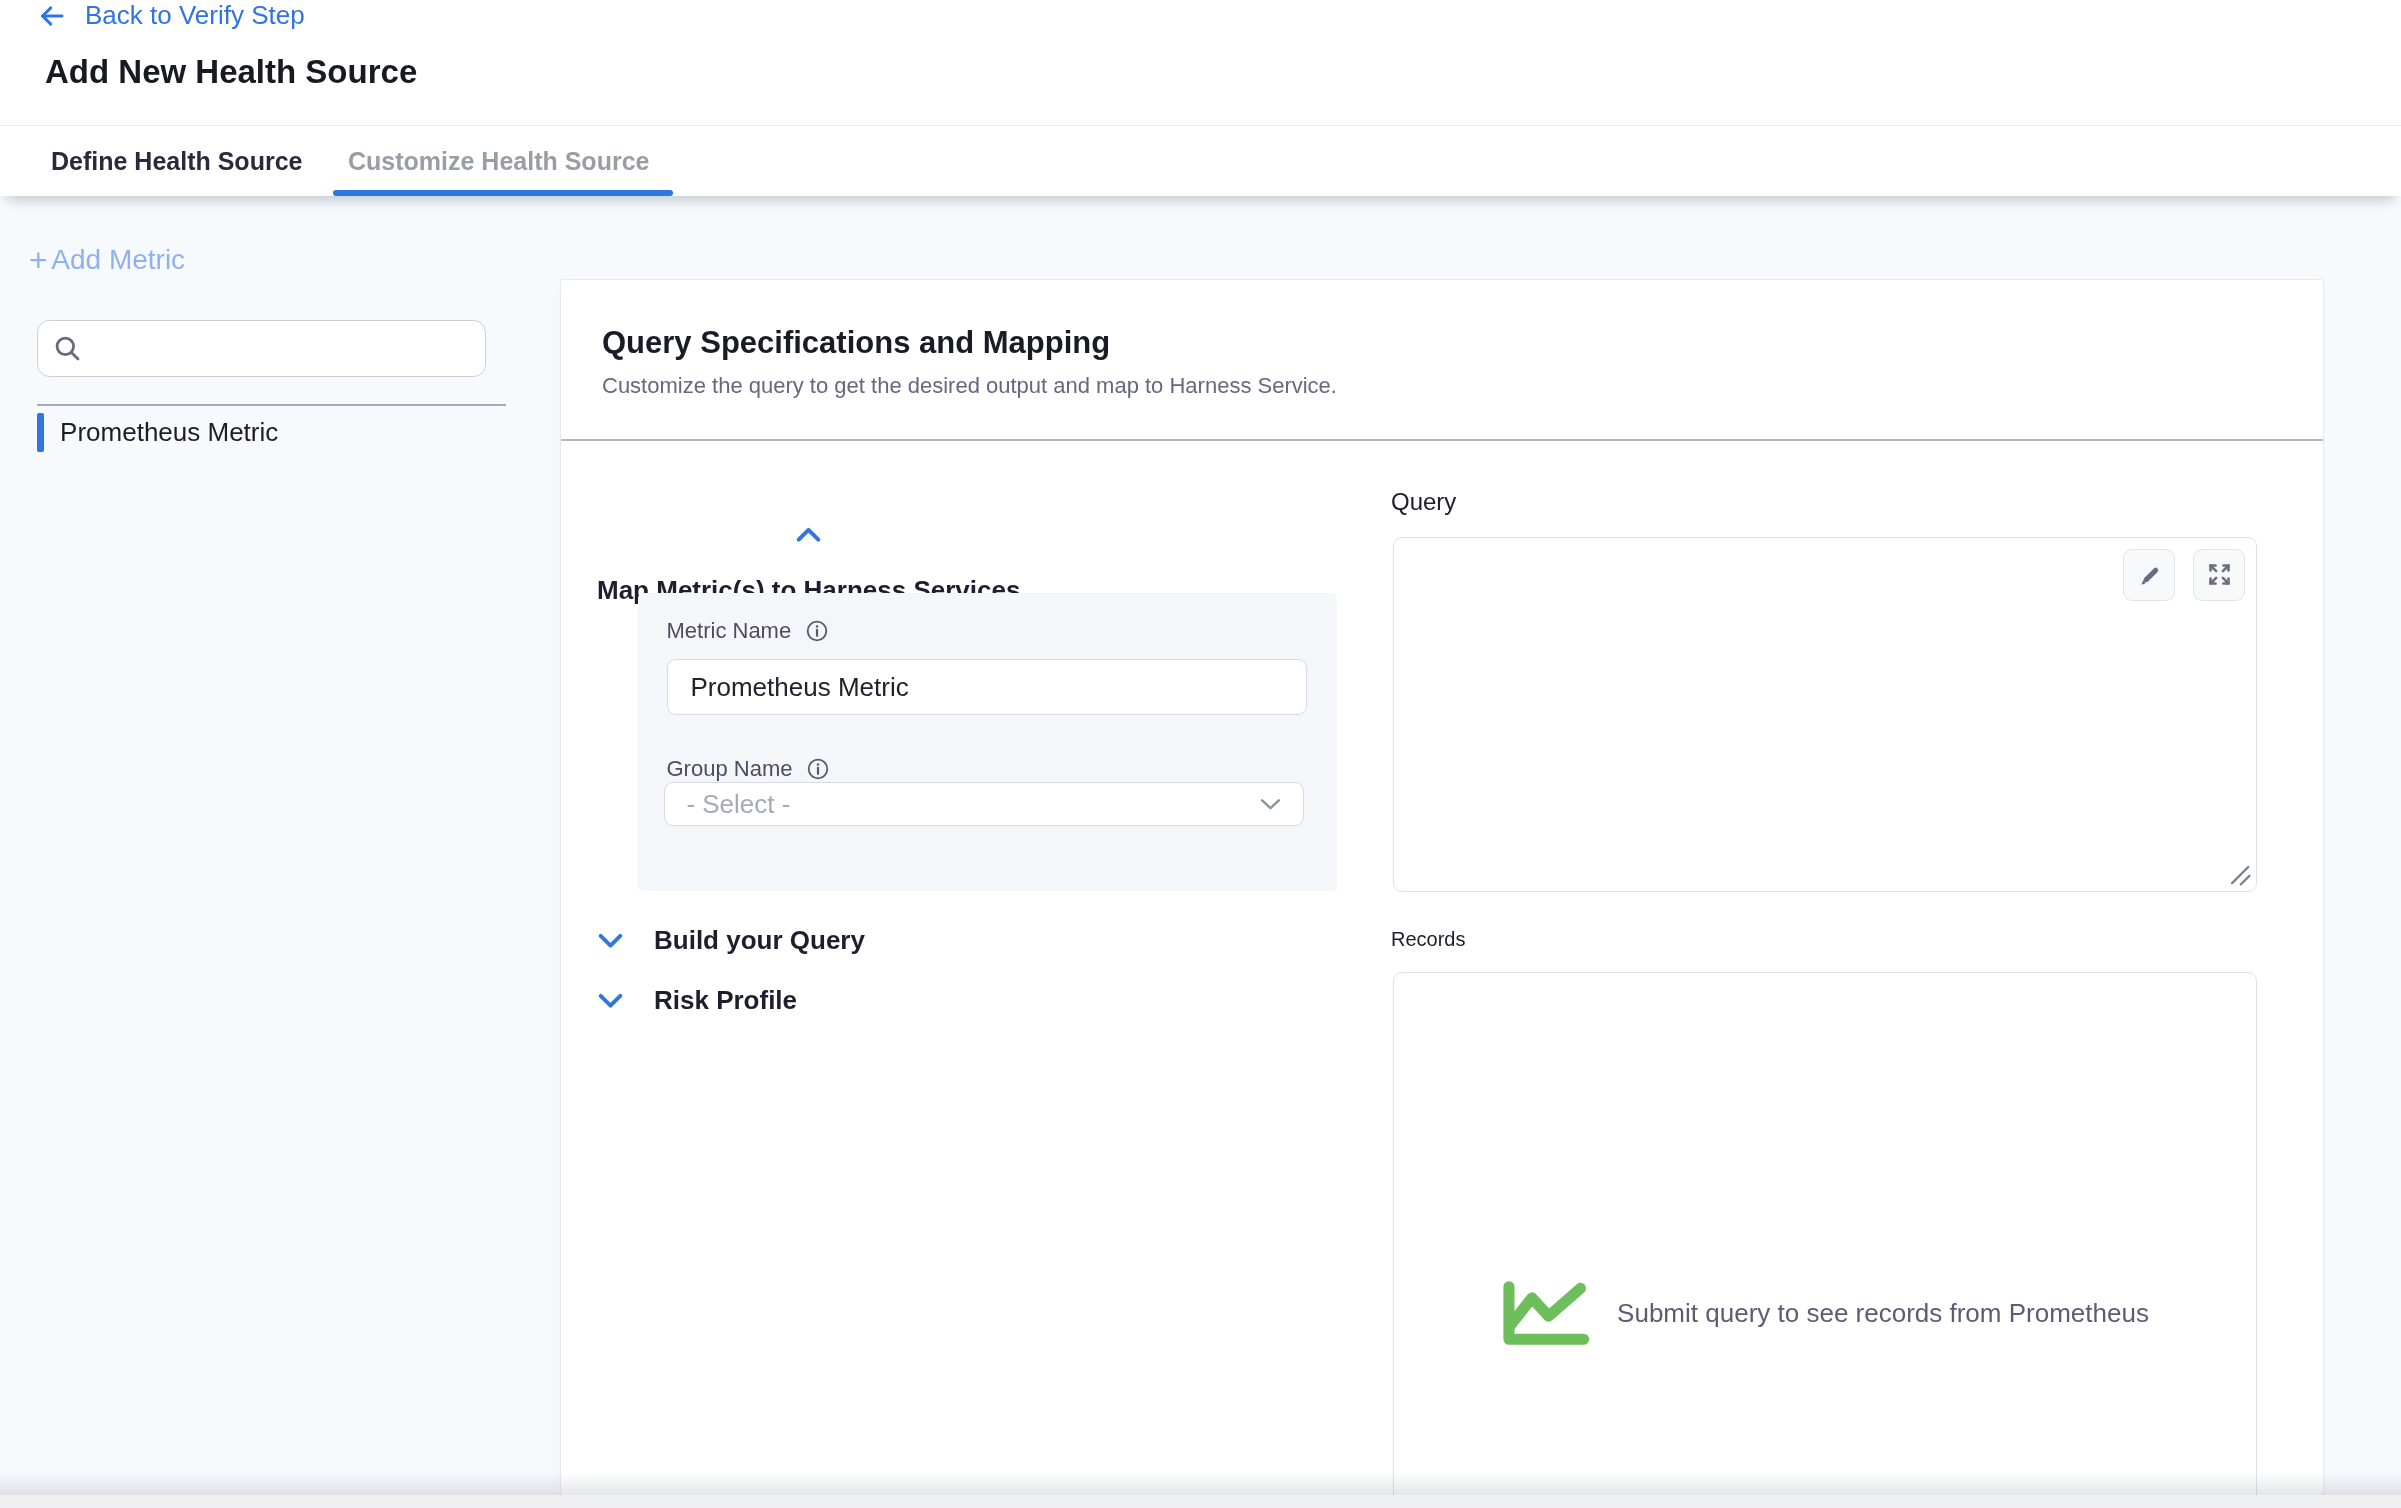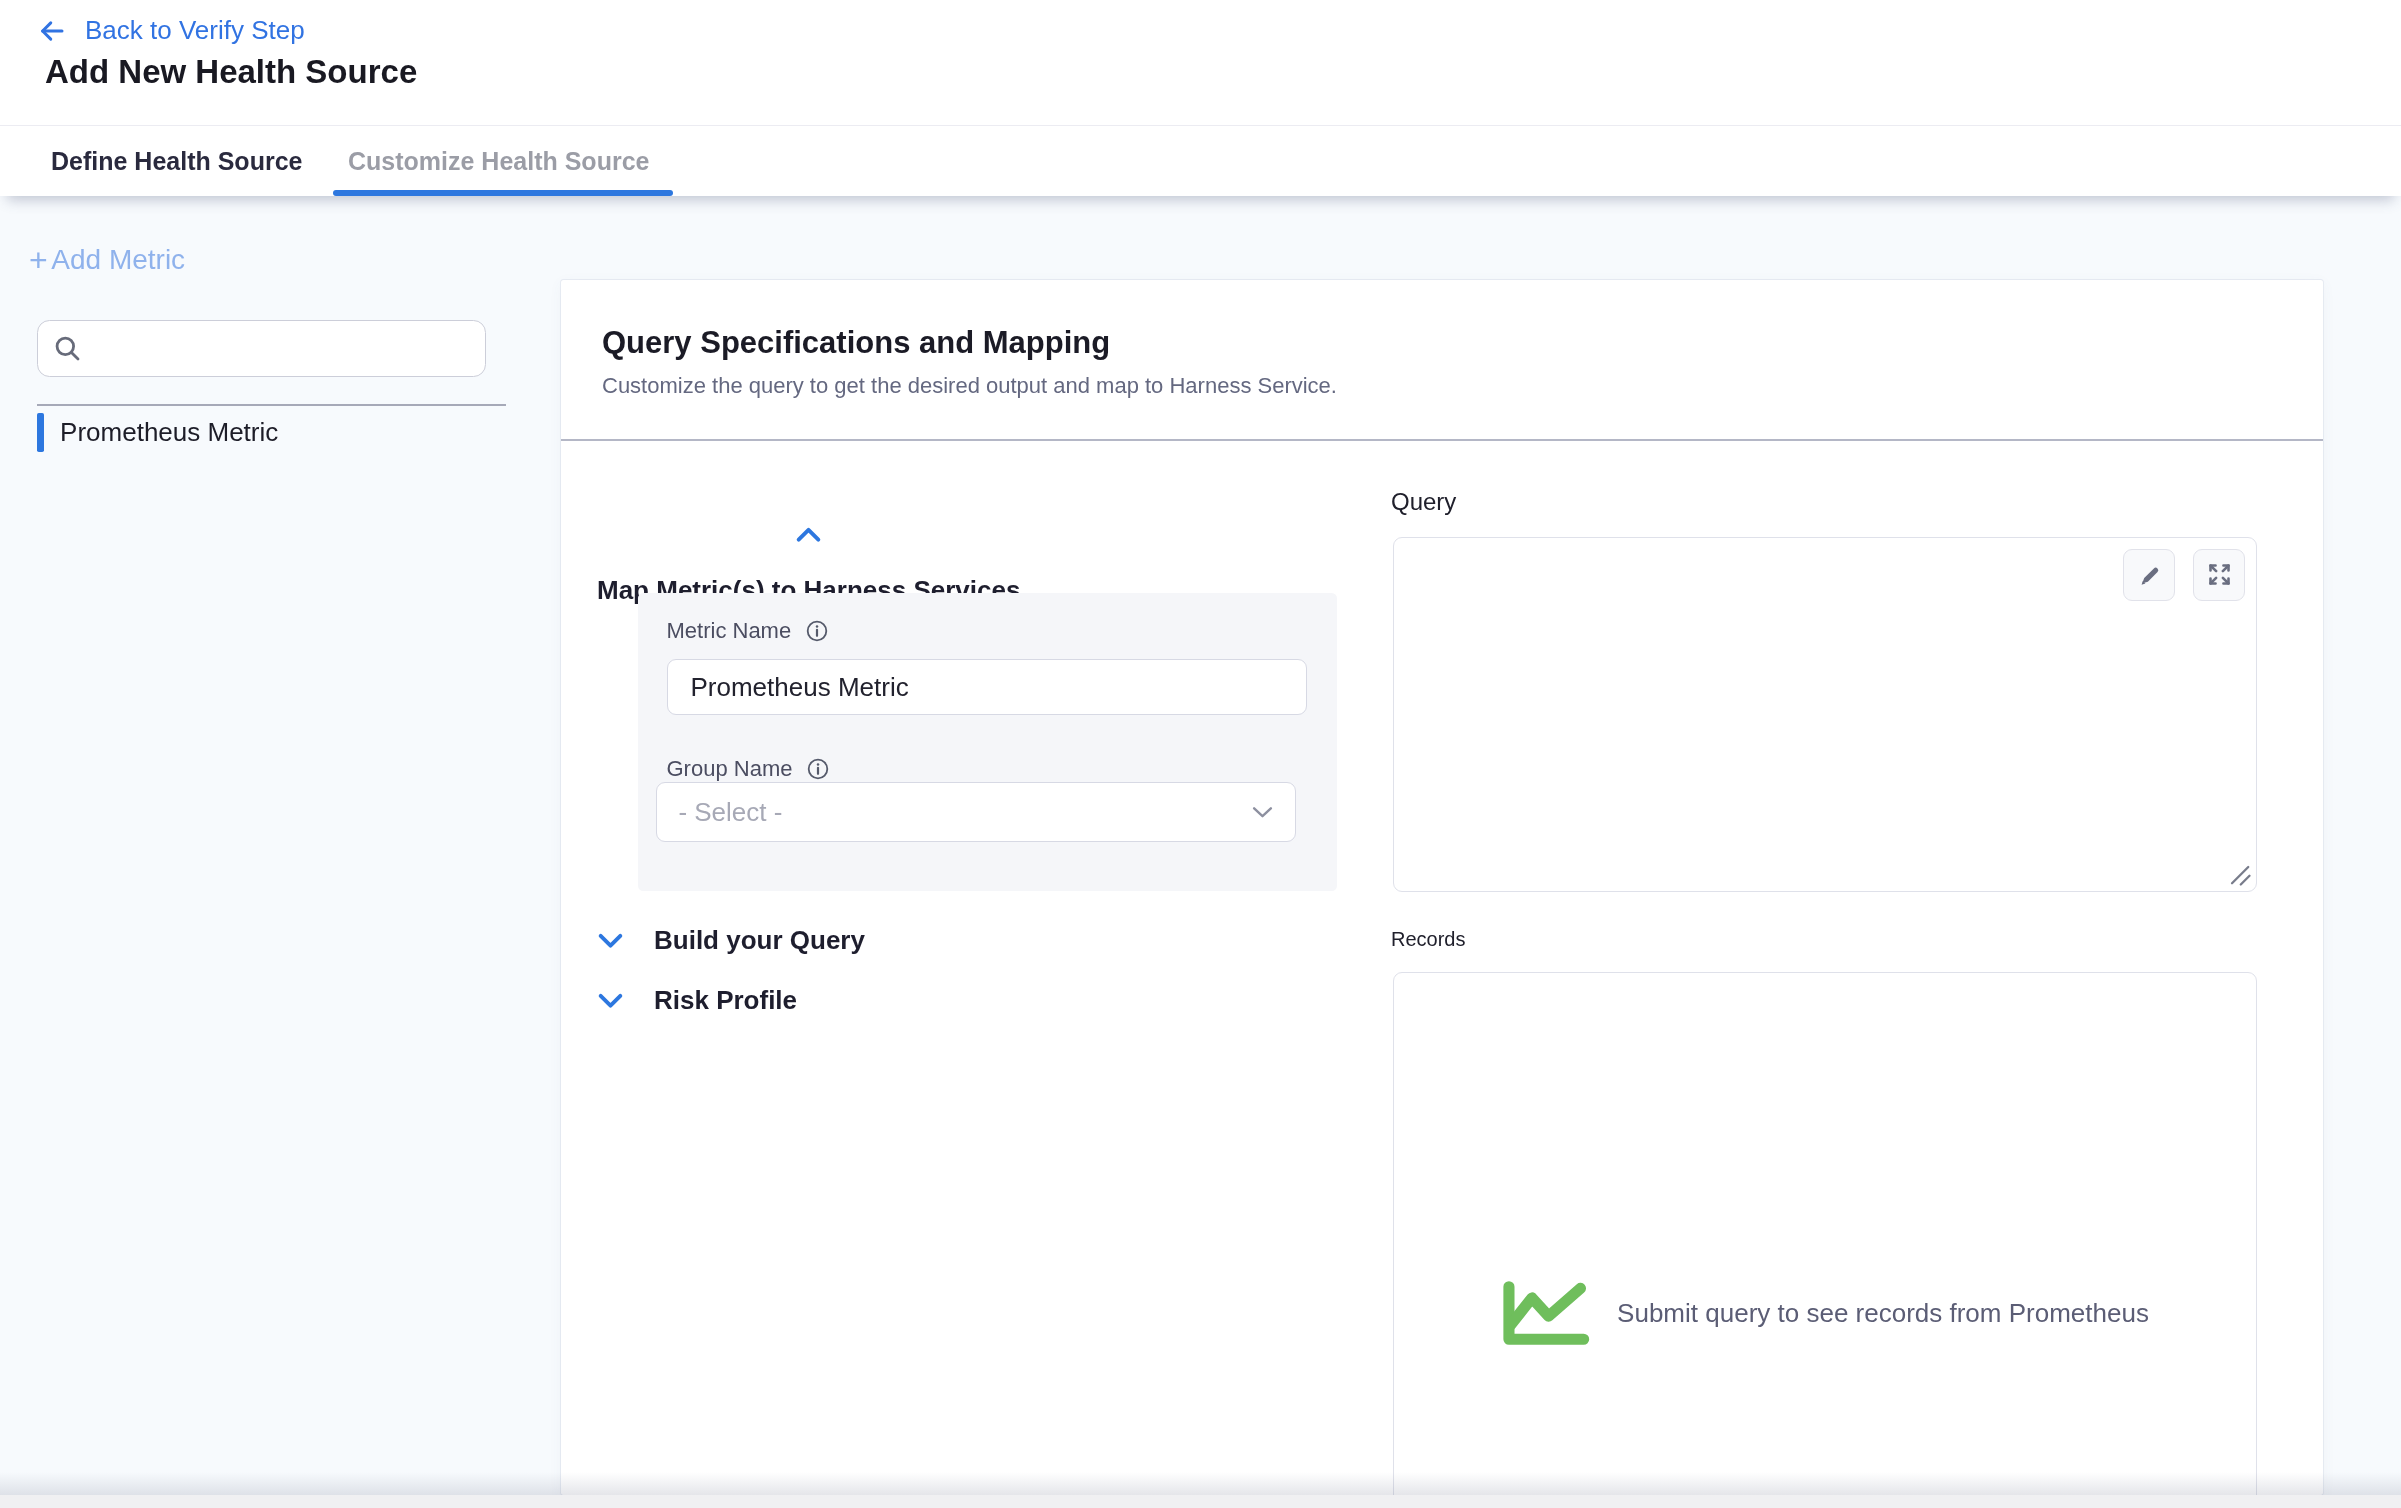--- a/index.html
+++ b/index.html
@@ -4,21 +4,21 @@
 <style>
   * { margin:0; padding:0; box-sizing:border-box; }
   html,body { background:#f7fafd; }
   #screen {
     position:relative; width:2401px; height:1509px; overflow:hidden;
     background:#f7fafd; font-family:"Liberation Sans", sans-serif;
     color:#1c1c28;
   }
   
   .header { position:absolute; left:0; top:0; width:100%; height:125px; background:#ffffff; }
-  .back-link { position:absolute; left:37px; top:15px; display:flex; align-items:center; gap:18px;
+  .back-link { position:absolute; left:37px; top:0; display:flex; align-items:center; gap:18px;
     color:#3173e2; font-size:26px; font-weight:500; cursor:pointer; }
   .page-title { position:absolute; left:29px; top:53px; font-size:33px; font-weight:700; color:#191922;margin-left:16px; }
   
   .tabbar { position:absolute; left:0; top:125px; width:100%; height:71px; background:#ffffff;
     border-top:0.9px solid #ececf2; box-shadow:0 10.7px 12.5px -7.1px rgba(70,78,115,0.30); z-index:2; }
   .tab { position:absolute; top:0; height:71px; display:flex; align-items:center;
     font-size:25px; font-weight:700; cursor:pointer; }
   .tab.define { left:51px; color:#2a2a3e; }
   .tab.customize { left:348px; color:#9b9da6; }
   .tab-underline { position:absolute; left:333px; bottom:0; width:340px; height:6.2px;
@@ -53,21 +53,21 @@
   
   .map-body { position:absolute; left:77px; top:313px; width:699px; height:298px;
     background:#f5f6f9; border-radius:5.3px; }
   .field-label { position:absolute; display:flex; align-items:center; gap:14px;
     font-size:22px; font-weight:500; color:#4b4d61; }
   .field-label.metric { left:28.5px; top:25px; }
   .field-label.group  { left:28.5px; top:163px; }
   .metric-input { position:absolute; left:28.5px; top:66px; width:640px; height:56px;
     background:#ffffff; border:1.8px solid #d7d9e4; border-radius:9px;
     font-size:26px; color:#22222e; padding:0 23px; outline:none; font-family:inherit; }
-  .group-select { position:absolute; left:18px; top:189px; width:640px; height:60px;
+  .group-select { position:absolute; left:26px; top:189px; width:640px; height:44px;
     background:#ffffff; border:1.8px solid #d7d9e4; border-radius:9px;
     display:flex; align-items:center; justify-content:space-between; padding:0 21.4px; cursor:pointer; }
   .group-select .select-placeholder { font-size:26px; color:#a7a9b6; }
   
   .query-label   { position:absolute; left:830px; top:208px; font-size:24px; color:#20202c; }
   .query-box { position:absolute; left:832px; top:257px; width:864px; height:355px;
     background:#ffffff; border:1.8px solid #dfe1ea; border-radius:9px; }
   .icon-btns { position:absolute; top:10.7px; right:10.7px; display:flex; gap:18px; }
   .icon-btn { width:52px; height:52px; background:#f8f9fb; border:1.8px solid #e1e2ea;
     border-radius:9px; display:flex; align-items:center; justify-content:center; cursor:pointer; }

